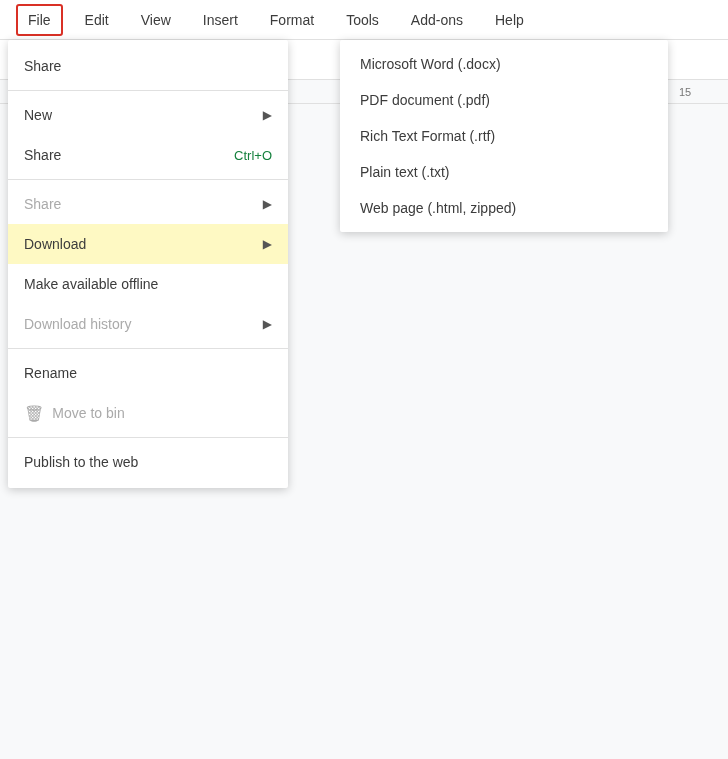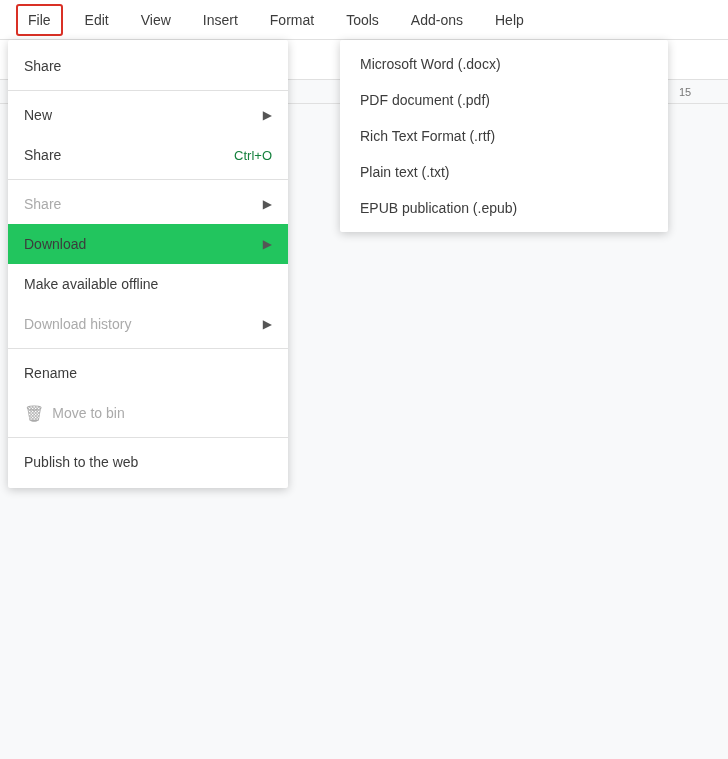--- a/index.html
+++ b/index.html
@@ -136,21 +136,21 @@
       align-items: center;
       justify-content: space-between;
       padding: 8px 16px;
       cursor: pointer;
       color: #3c3c3c;
       font-size: 14px;
       min-height: 40px;
     }
 
     .dropdown-item.active {
-      background: #22c55e;
+      background: #fef9c3;
     }
 
     .dropdown-item.disabled {
       color: #aaa;
       cursor: default;
     }
 
     .dropdown-item .shortcut {
       color: #15803d;
       font-size: 13px;
@@ -293,14 +293,14 @@
   <div class="dropdown-item">
     <span>Publish to the web</span>
   </div>
 </div>
 
 <div class="download-submenu">
   <div class="download-submenu-item">Microsoft Word (.docx)</div>
   <div class="download-submenu-item">PDF document (.pdf)</div>
   <div class="download-submenu-item">Rich Text Format (.rtf)</div>
   <div class="download-submenu-item">Plain text (.txt)</div>
-  <div class="download-submenu-item">EPUB publication (.epub)</div>
+  <div class="download-submenu-item">Web page (.html, zipped)</div>
 </div>
 
 </body></html>

